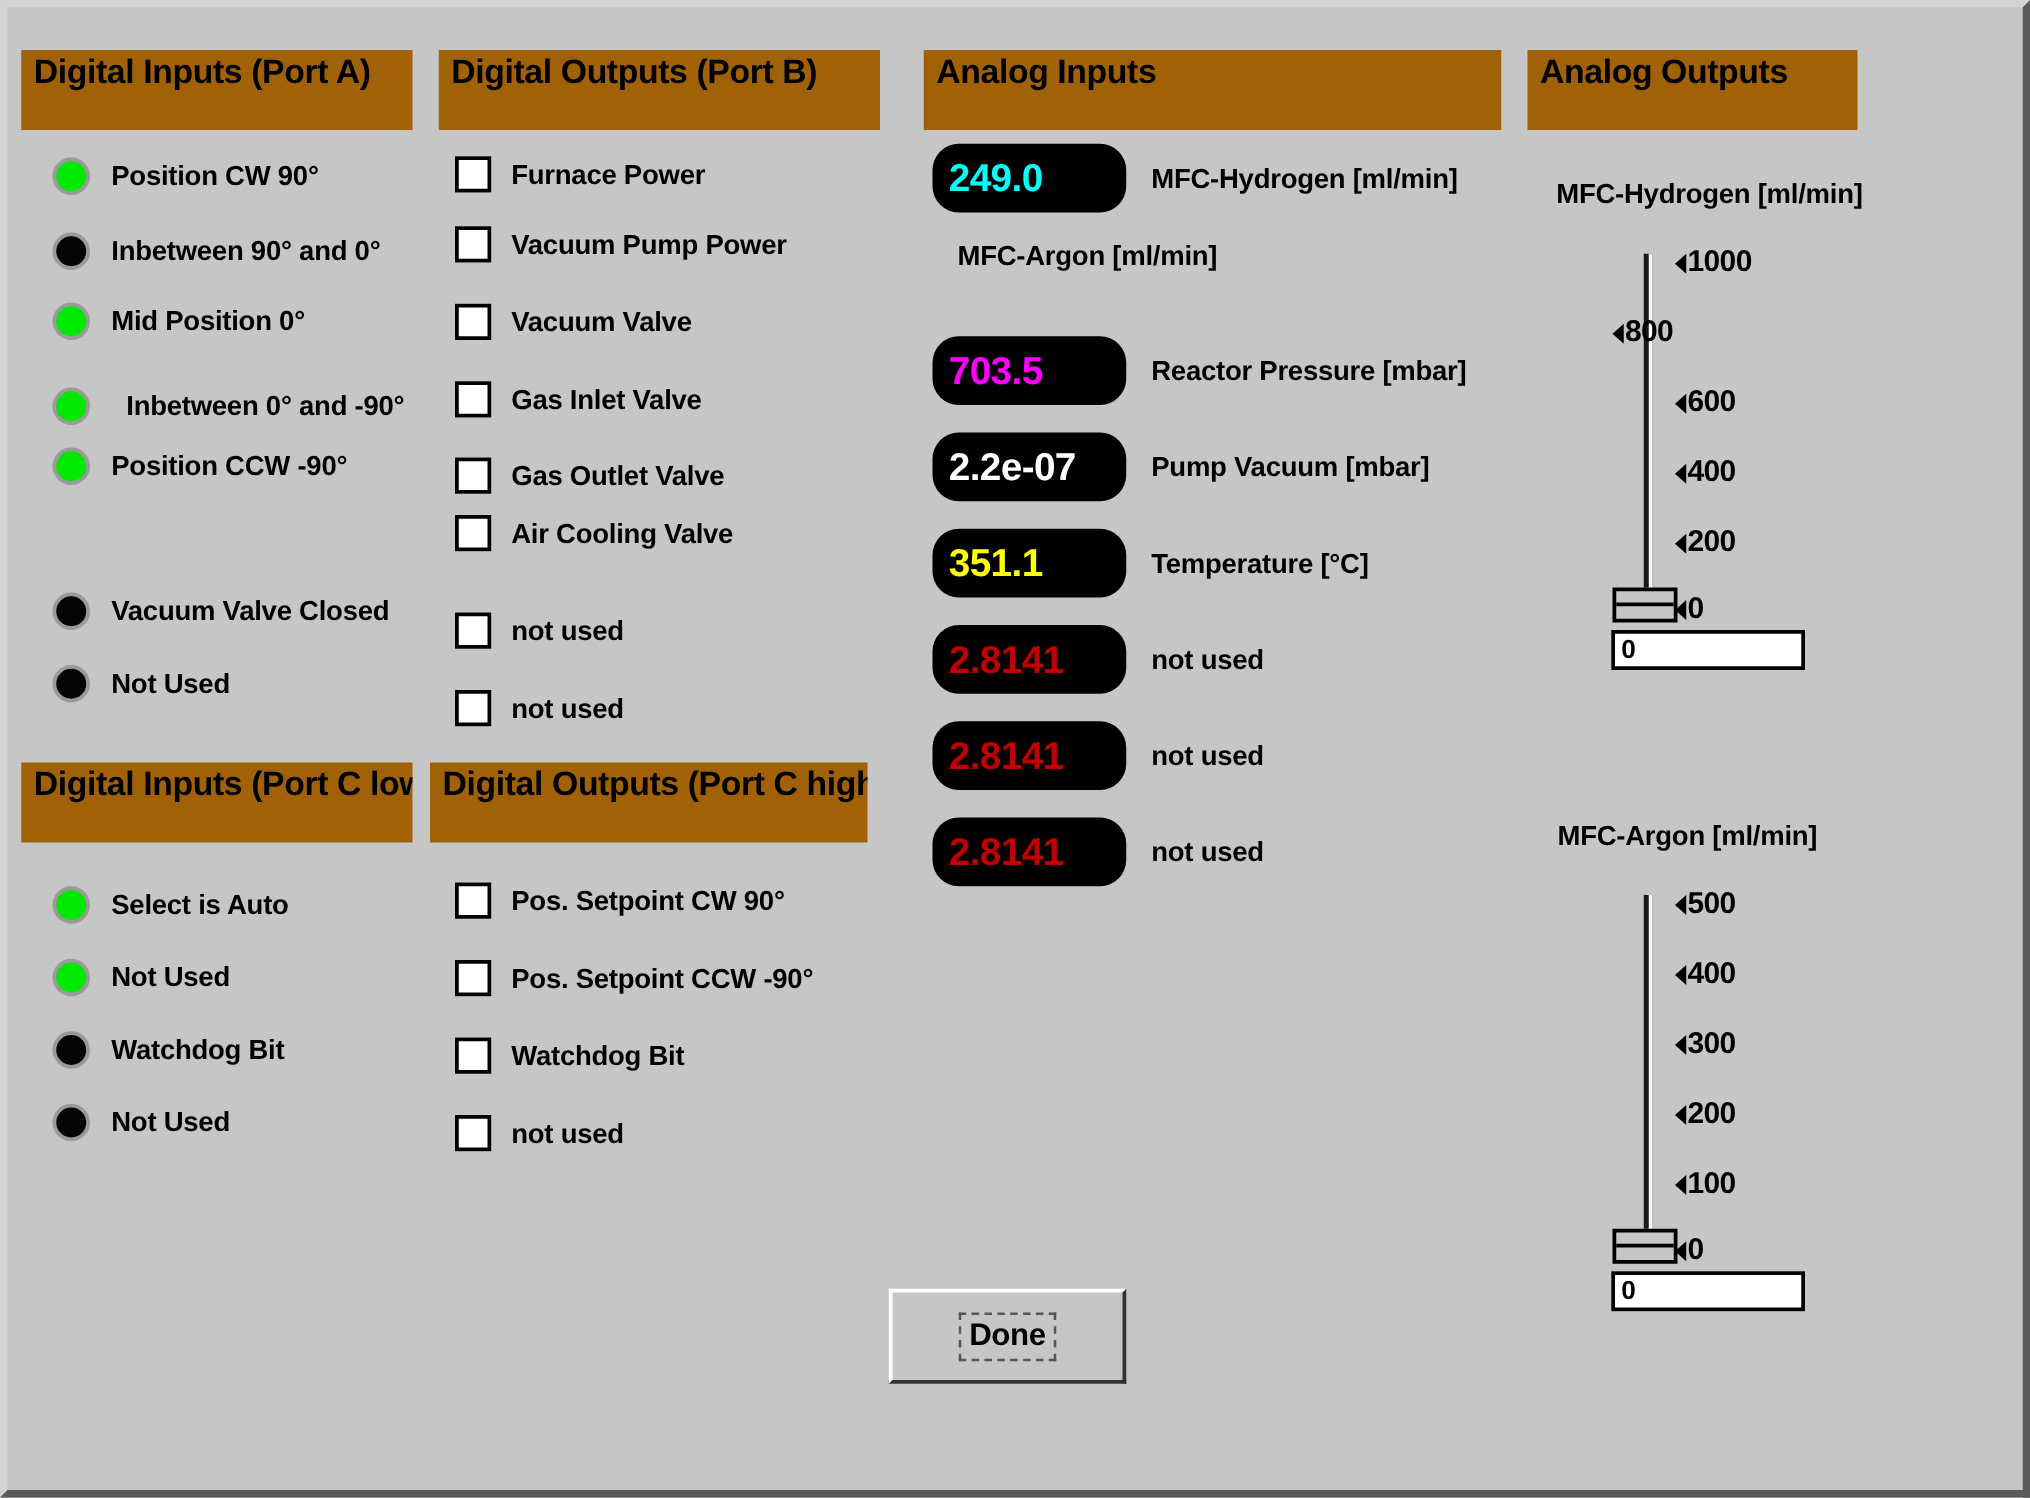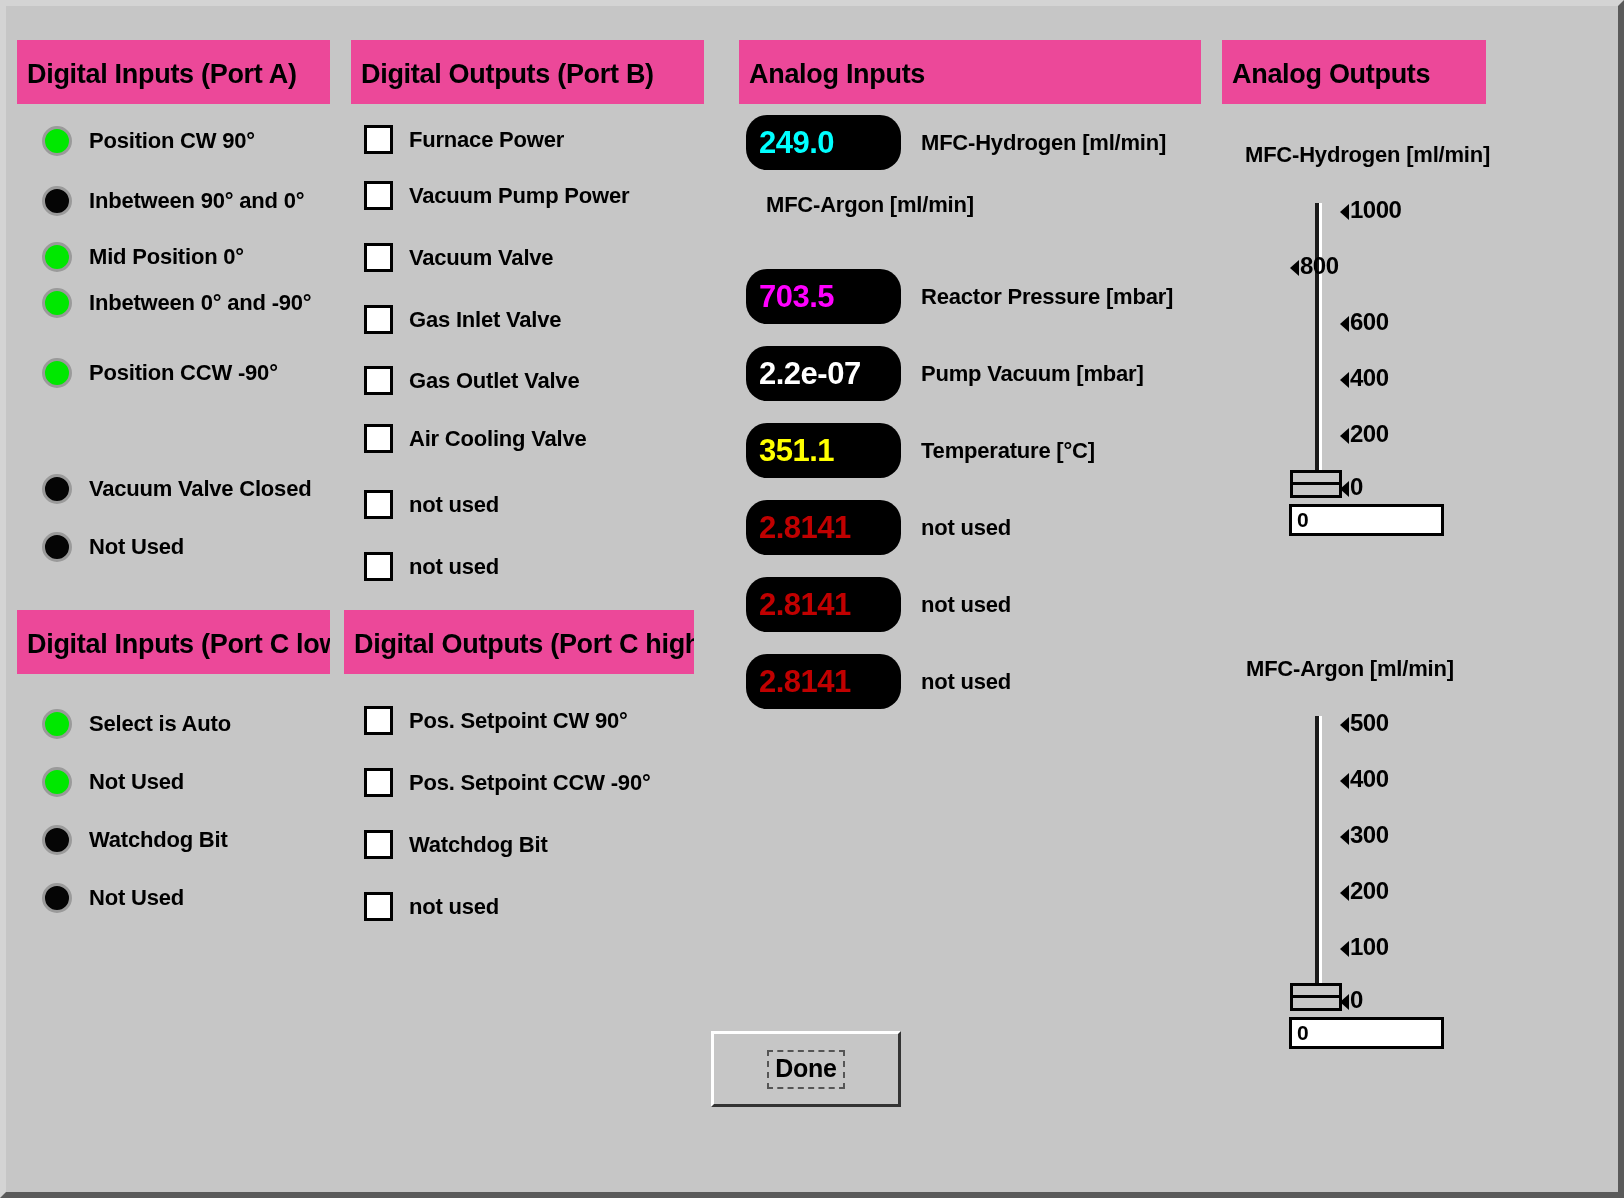--- a/index.html
+++ b/index.html
@@ -25,26 +25,26 @@
   #canvas {
     position: absolute;
     left: 0; top: 0;
     width: 1612px; height: 1186px;
     background: #c6c6c6;
   }
 
   
   .sect-head {
     position: absolute;
-    background: #ec4899;
+    background: #a16207;
     color: #000;
     font-weight: bold;
     font-size: 27px;
     line-height: 1;
-    padding: 21px 0 0 10px;
+    padding: 4px 0 0 10px;
     box-sizing: border-box;
     overflow: hidden;
     white-space: nowrap;
     letter-spacing: -0.3px;
   }
 
   
   .led-row {
     position: absolute;
     display: flex;
@@ -217,21 +217,21 @@
     <span class="led-label">Position CW 90°</span>
   </div>
   <div class="led-row" style="left:36px; top:180px;">
     <span class="led off"></span>
     <span class="led-label">Inbetween 90° and 0°</span>
   </div>
   <div class="led-row" style="left:36px; top:236px;">
     <span class="led on"></span>
     <span class="led-label">Mid Position 0°</span>
   </div>
-  <div class="led-row" style="left:36px; top:282px;">
+  <div class="led-row" style="left:36px; top:304px;gap:12px;">
     <span class="led on"></span>
     <span class="led-label">Inbetween 0° and -90°</span>
   </div>
   <div class="led-row" style="left:36px; top:352px;">
     <span class="led on"></span>
     <span class="led-label">Position CCW -90°</span>
   </div>
   <div class="led-row" style="left:36px; top:468px;">
     <span class="led off"></span>
     <span class="led-label">Vacuum Valve Closed</span>
@@ -275,21 +275,21 @@
     <span class="cb-label">Vacuum Valve</span>
   </div>
   <div class="cb-row" style="left:358px; top:299px;">
     <span class="cb"></span>
     <span class="cb-label">Gas Inlet Valve</span>
   </div>
   <div class="cb-row" style="left:358px; top:360px;">
     <span class="cb"></span>
     <span class="cb-label">Gas Outlet Valve</span>
   </div>
-  <div class="cb-row" style="left:358px; top:418px;">
+  <div class="cb-row" style="left:358px; top:406px;">
     <span class="cb"></span>
     <span class="cb-label">Air Cooling Valve</span>
   </div>
   <div class="cb-row" style="left:358px; top:484px;">
     <span class="cb"></span>
     <span class="cb-label">not used</span>
   </div>
   <div class="cb-row" style="left:358px; top:546px;">
     <span class="cb"></span>
     <span class="cb-label">not used</span>

